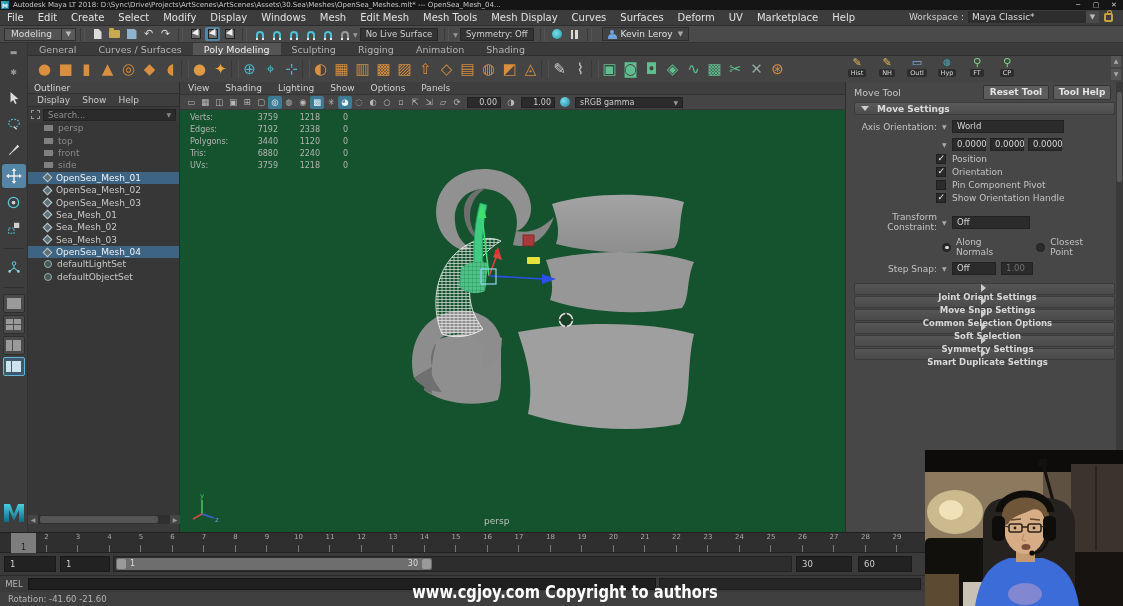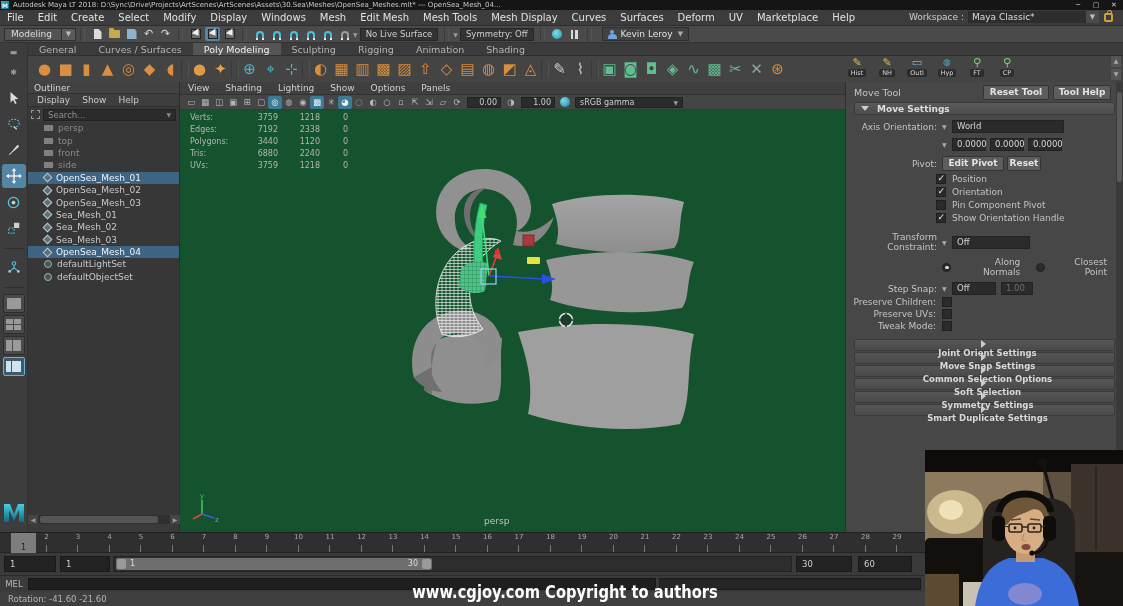--- a/index.html
+++ b/index.html
@@ -138,21 +138,21 @@
   .ts-pop{width:10px;color:#aaa;font-size:6px;flex:none;}
   .ts-field{height:13px;background:#2b2b2b;border:1px solid #222;color:#d5d5d5;font-size:8.5px;line-height:11px;padding:0 4px;}
   .ts-field.dis{color:#6f6f6f;}
   .cb{width:10px;height:10px;background:#2b2b2b;border:1px solid #1f1f1f;flex:none;position:relative;}
   .checked .cb::after, .cb.checkedbox::after{content:"✓";position:absolute;left:0.5px;top:-2px;font-size:9px;color:#eee;}
   .ts-check{display:flex;align-items:center;margin:3px 0 0 90px;}
   .ts-check .clab{margin-left:6px;color:#c3c3c3;}
   .radio{width:9px;height:9px;border-radius:50%;background:#2b2b2b;border:1px solid #1f1f1f;position:relative;flex:none;}
   .selected .radio::after{content:"";position:absolute;left:2px;top:2px;width:3.5px;height:3.5px;border-radius:50%;background:#d8d8d8;}
   .ts-radio{display:flex;align-items:center;margin-right:16px;}
-  .ts-radio .rlab{margin-left:5px;color:#c3c3c3;text-align:right;}
+  .ts-radio .rlab{margin-left:5px;color:#c3c3c3;}
   .ts-toggle{display:flex;align-items:center;justify-content:flex-end;width:106px;margin-top:2px;}
   .ts-toggle .tlab{color:#c3c3c3;margin-right:6px;}
   .sec-bar{height:12px;margin:1px 8px 0 8px;background:linear-gradient(#565656,#4a4a4a);border:1px solid #3a3a3a;border-radius:2px;display:flex;align-items:center;padding-left:6px;flex-direction:column;}
   .sec-bar .tri{width:0;height:0;border:4px solid transparent;border-left:5px solid #ccc;margin-right:4px;flex:none;}
   .sec-bar .slabel{font-weight:bold;color:#d8d8d8;font-size:8.5px;white-space:nowrap;}
   #ts-vscroll{position:absolute;right:0;top:0;width:7px;height:450px;background:#3a3a3a;}
   #ts-vscroll .thumb{position:absolute;left:1px;top:10px;width:5px;height:90px;background:#5a5a5a;border-radius:2px;}
 
   
   #timeslider{position:absolute;left:0;top:532px;width:1123px;height:21px;background:#2f2f2f;border-top:1px solid #1f1f1f;border-bottom:1px solid #222;}
@@ -731,25 +731,20 @@
     <span class="ts-pop">▼</span>
     <span class="ts-field" style="width:112px;">World</span>
   </div>
   <div class="ts-row">
     <span class="ts-lab"></span>
     <span class="ts-pop">▼</span>
     <span class="ts-field" style="width:34px;margin-right:4px;">0.0000</span>
     <span class="ts-field" style="width:34px;margin-right:4px;">0.0000</span>
     <span class="ts-field" style="width:34px;">0.0000</span>
   </div>
-  <div class="ts-row">
-    <span class="ts-lab">Pivot:</span>
-    <span class="ts-btn" style="width:62px;">Edit Pivot</span>
-    <span class="ts-btn" style="width:34px;margin-left:3px;">Reset</span>
-  </div>
   <div>
 
       <div class="ts-check checked">
         <span class="cb"></span>
         <span class="clab">Position</span>
       </div>
 
       <div class="ts-check checked">
         <span class="cb"></span>
         <span class="clab">Orientation</span>
@@ -781,37 +776,20 @@
         <span class="radio"></span>
         <span class="rlab">Closest Point</span>
       </span>
     </div>
   <div class="ts-row">
     <span class="ts-lab">Step Snap:</span>
     <span class="ts-pop">▼</span>
     <span class="ts-field" style="width:44px;margin-right:5px;">Off</span>
     <span class="ts-field dis" style="width:32px;">1.00</span>
   </div>
-  <div style="margin-top:2px;">
-
-      <div class="ts-toggle">
-        <span class="tlab">Preserve Children:</span>
-        <span class="cb"></span>
-      </div>
-
-      <div class="ts-toggle">
-        <span class="tlab">Preserve UVs:</span>
-        <span class="cb"></span>
-      </div>
-
-      <div class="ts-toggle">
-        <span class="tlab">Tweak Mode:</span>
-        <span class="cb"></span>
-      </div>
-    </div>
   <div style="margin-top:8px;">
 
       <div class="sec-bar">
         <span class="tri"></span>
         <span class="slabel">Joint Orient Settings</span>
       </div>
 
       <div class="sec-bar">
         <span class="tri"></span>
         <span class="slabel">Move Snap Settings</span>

